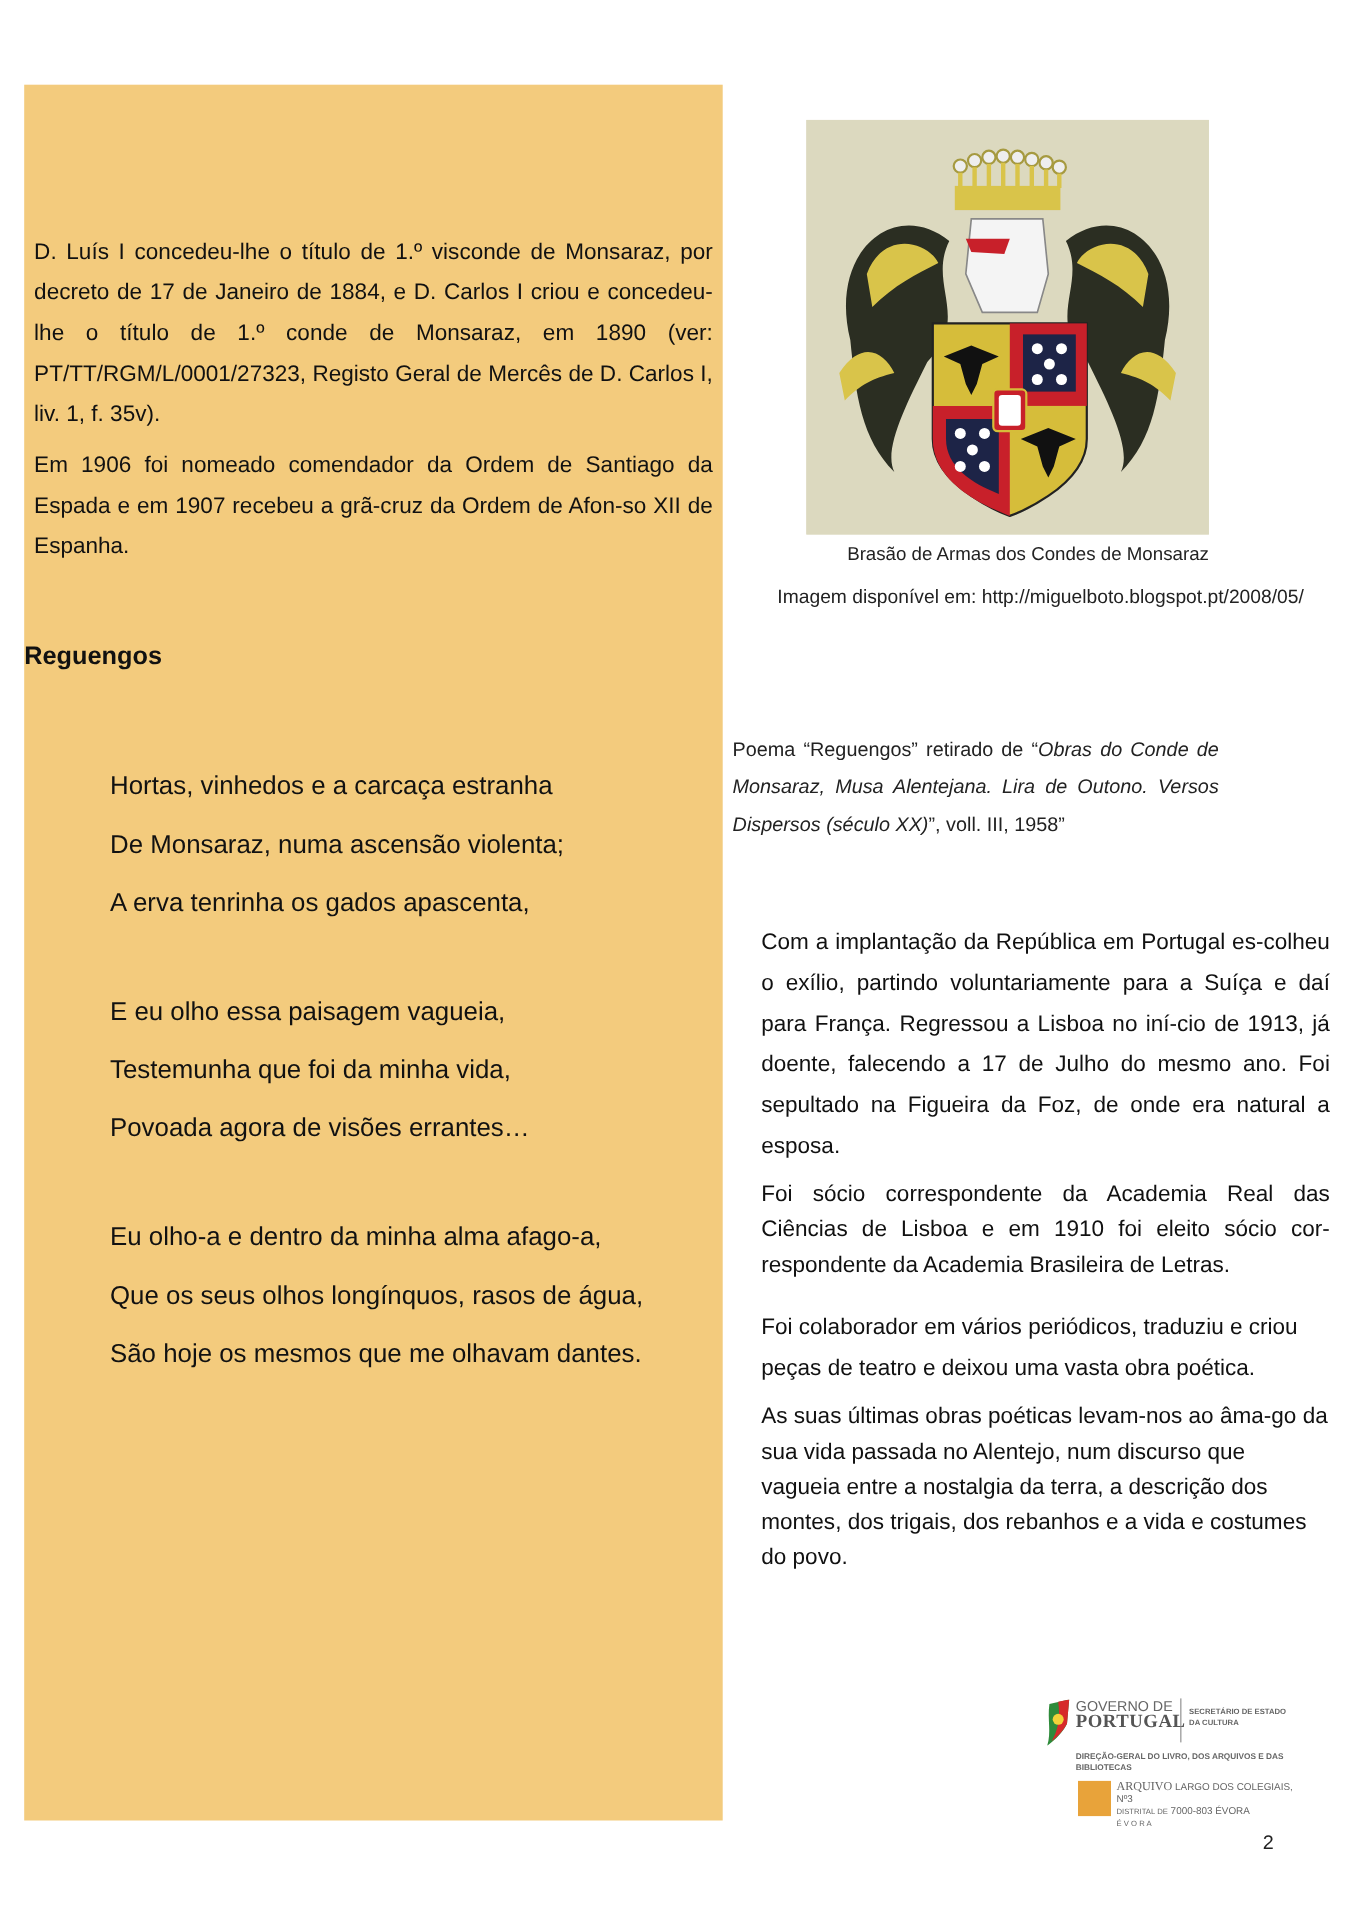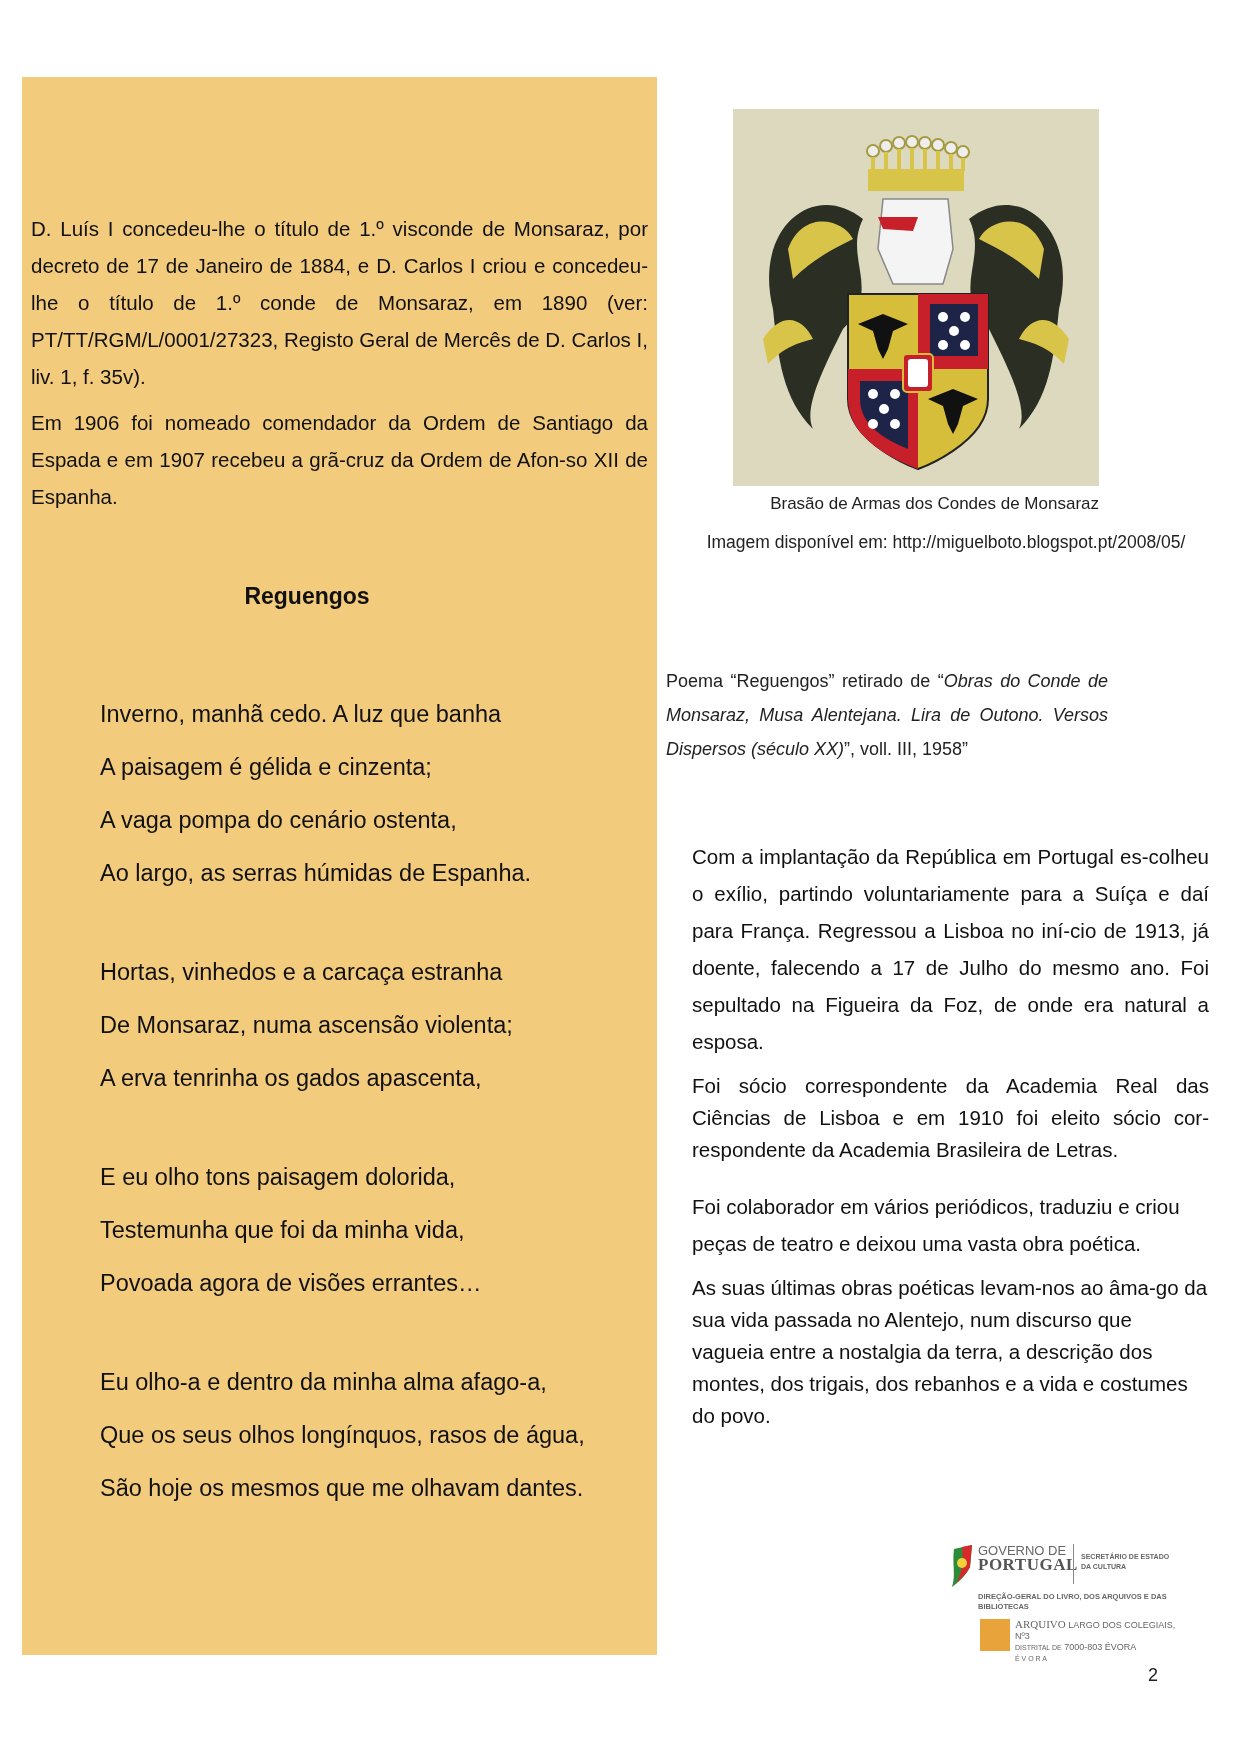--- a/index.html
+++ b/index.html
@@ -11,21 +11,21 @@
     position: absolute; left: 22px; top: 77px; width: 635px; height: 1578px;
     background: #f3cb7d;
   }
   .intro {
     position: absolute; left: 31px; top: 180px; width: 617px;
     font-size: 20.5px; line-height: 37px; text-align: justify; margin-top: 30px;
   }
   .intro p { margin: 0 0 9px 0; }
   .poem-title {
     position: absolute; left: 22px; top: 583px; width: 570px;
-    text-align: center; font-weight: bold; font-size: 23px;
+    text-align: left; font-weight: bold; font-size: 23px;
   }
   .poem {
     position: absolute; left: 100px; top: 695px; width: 550px;
     font-size: 23.5px;
   }
   .stanza { margin: 0 0 46px 0; }
   .verse { height: 53px; line-height: 38px; white-space: nowrap; }
   .coat-img {
     position: absolute; left: 733px; top: 109px; width: 366px; height: 377px;
     background: #dcd9bf;
@@ -75,32 +75,26 @@
 
 <div class="intro">
   <p>D. Luís I concedeu-lhe o título de 1.º visconde de Monsaraz, por decreto de 17 de Janeiro de 1884, e D. Carlos I criou e concedeu-lhe o título de 1.º conde de Monsaraz, em 1890 (ver: PT/TT/RGM/L/0001/27323, Registo Geral de Mercês de D. Carlos I, liv. 1, f. 35v).</p>
   <p>Em 1906 foi nomeado comendador da Ordem de Santiago da Espada e em 1907 recebeu a grã-cruz da Ordem de Afon-so XII de Espanha.</p>
 </div>
 
 <div class="poem-title">Reguengos</div>
 
 <div class="poem">
   <div class="stanza">
-    <div class="verse">Inverno, manhã cedo. A luz que banha</div>
-    <div class="verse">A paisagem é gélida e cinzenta;</div>
-    <div class="verse">A vaga pompa do cenário ostenta,</div>
-    <div class="verse">Ao largo, as serras húmidas de Espanha.</div>
-  </div>
-  <div class="stanza">
     <div class="verse">Hortas, vinhedos e a carcaça estranha</div>
     <div class="verse">De Monsaraz, numa ascensão violenta;</div>
     <div class="verse">A erva tenrinha os gados apascenta,</div>
   </div>
   <div class="stanza">
-    <div class="verse">E eu olho tons paisagem dolorida,</div>
+    <div class="verse">E eu olho essa paisagem vagueia,</div>
     <div class="verse">Testemunha que foi da minha vida,</div>
     <div class="verse">Povoada agora de visões errantes…</div>
   </div>
   <div class="stanza">
     <div class="verse">Eu olho-a e dentro da minha alma afago-a,</div>
     <div class="verse">Que os seus olhos longínquos, rasos de água,</div>
     <div class="verse">São hoje os mesmos que me olhavam dantes.</div>
   </div>
 </div>
 

